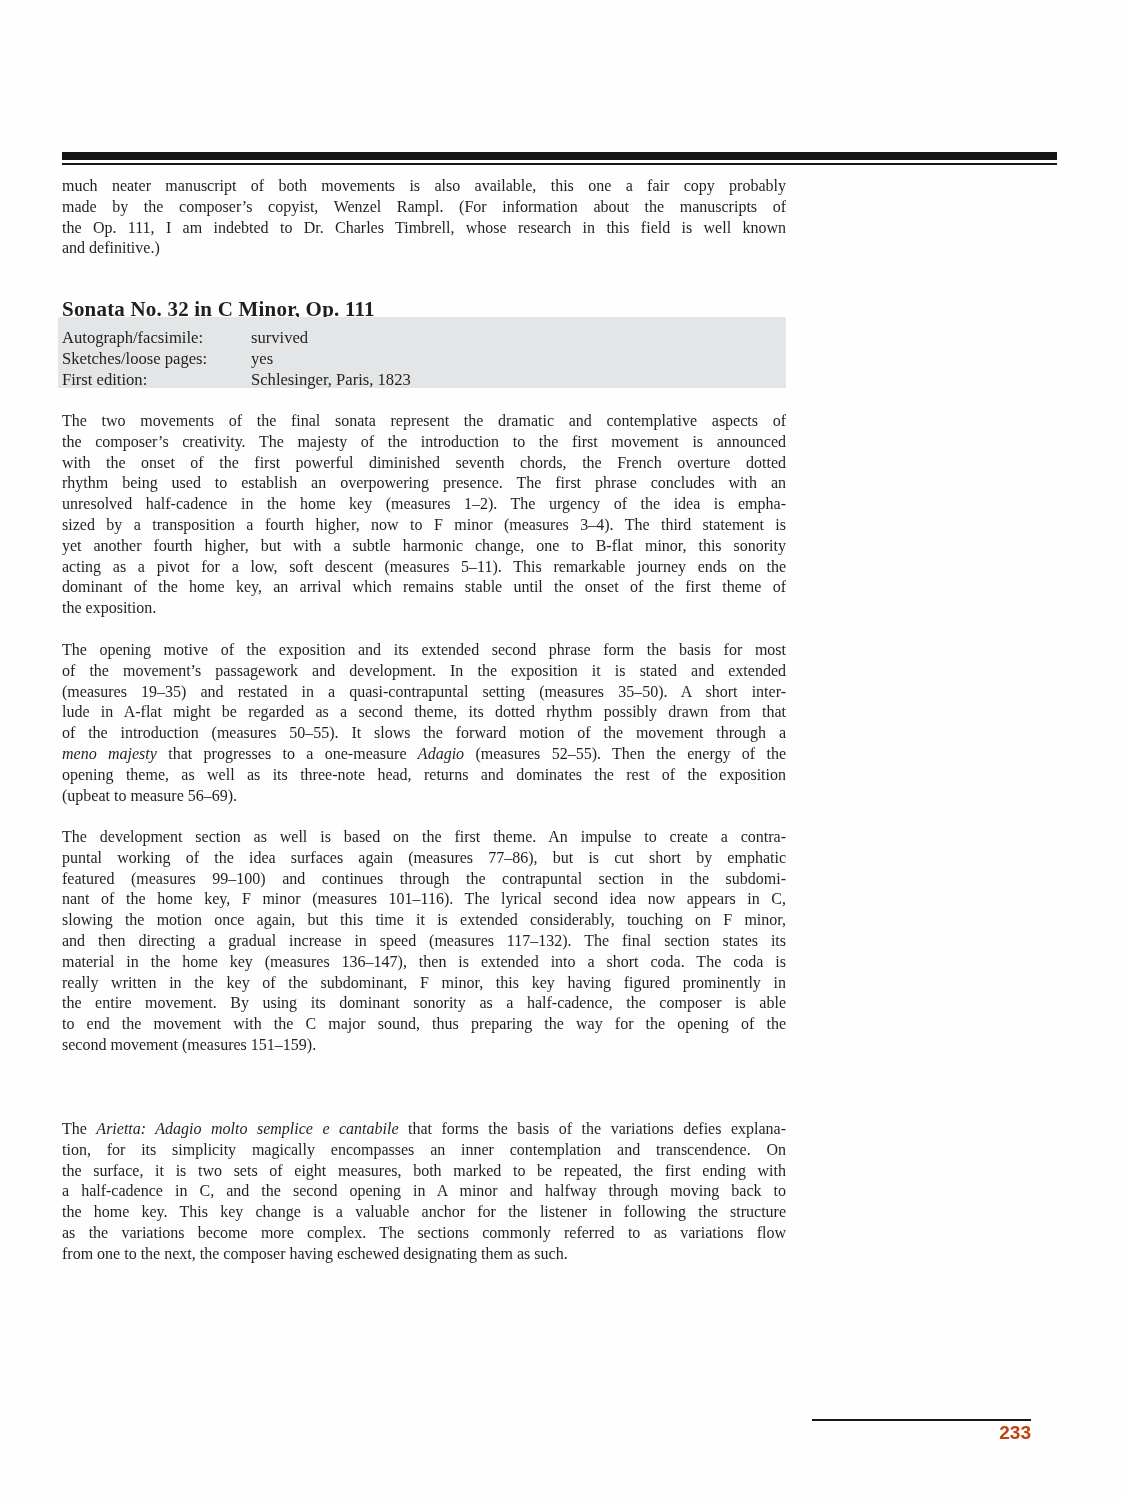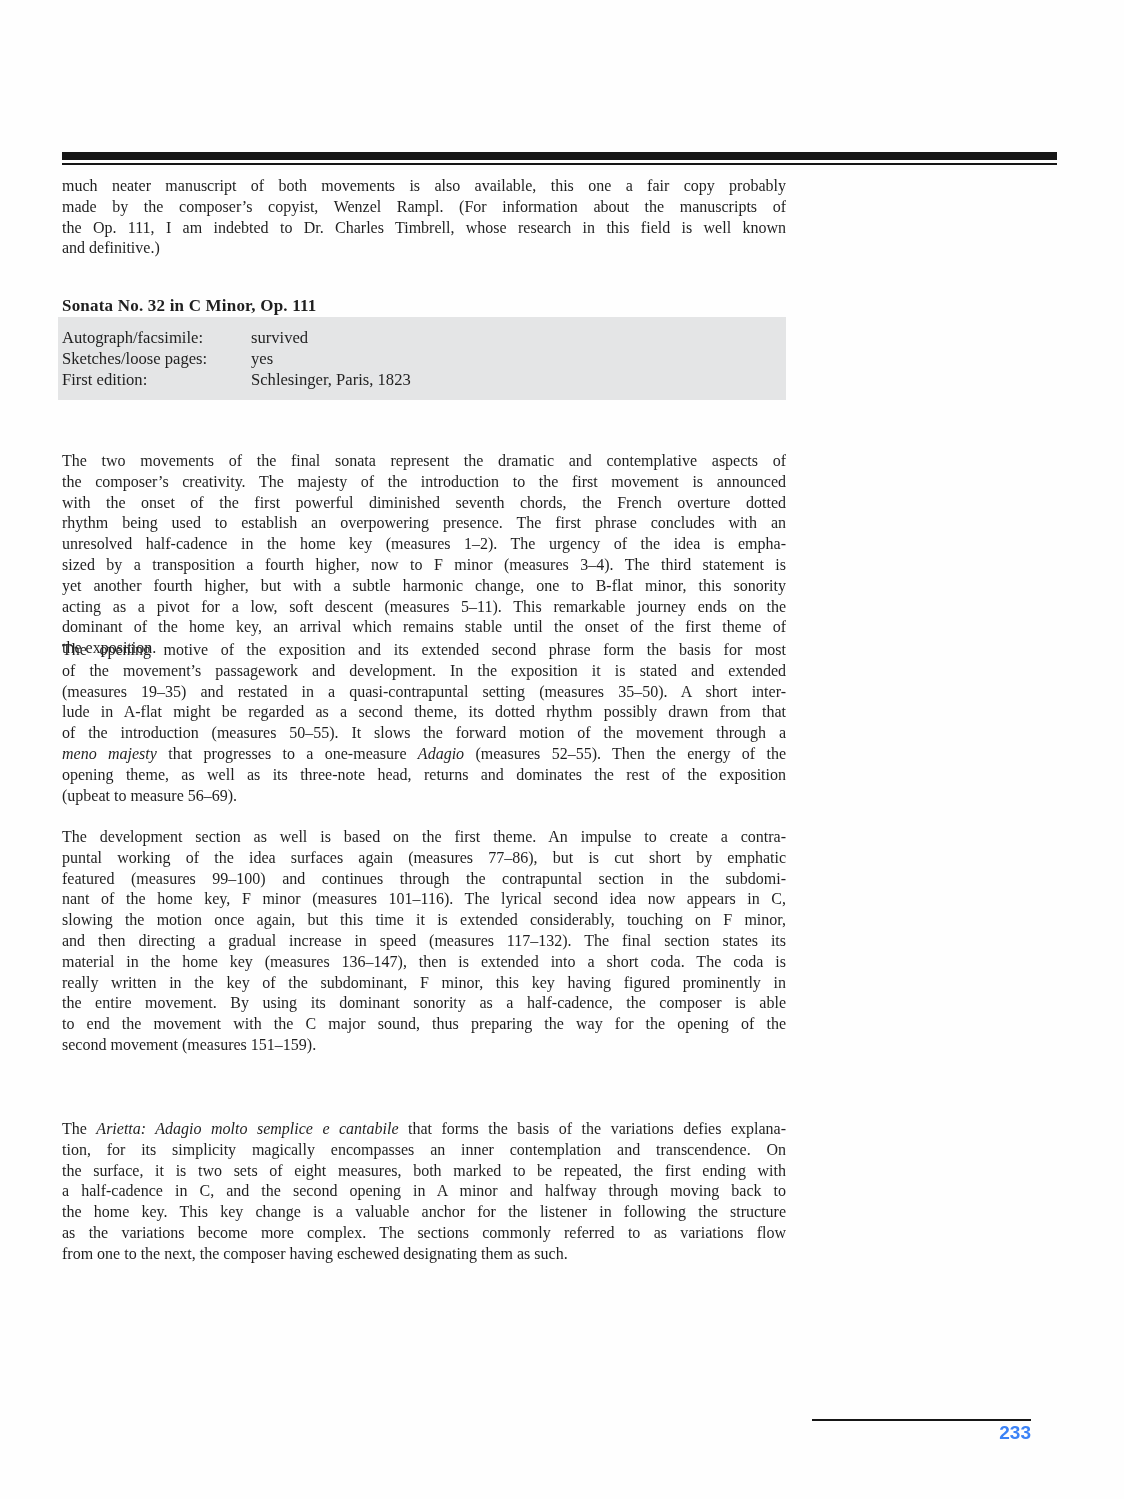--- a/index.html
+++ b/index.html
@@ -18,44 +18,44 @@
   .para{
     position:absolute;left:62px;width:724px;
     font-size:16px;line-height:20.8px;
   }
   .ln{
     display:block;height:20.8px;overflow:hidden;
     text-align:justify;text-align-last:justify;
   }
   .ln.last{text-align-last:left;}
   .p-intro{top:176px;}
-  .p-exposition{top:411px;margin-top:40px;}
+  .p-exposition{top:411px;}
   .p-opening{top:640px;}
   .p-development{top:827px;}
   .p-arietta{top:1119px;}
   .heading{
     position:absolute;left:62px;top:280px;width:724px;
-    font-size:17px;font-weight:bold;line-height:24px;
+    font-size:21px;font-weight:bold;line-height:24px;
     letter-spacing:0.2px;
   }
   .infobox{
-    position:absolute;left:58px;top:317px;width:728px;height:83px;
+    position:absolute;left:58px;top:317px;width:728px;height:71px;
     background:#e4e5e6;
     padding:11px 0 0 4px;box-sizing:border-box;
     font-size:16.6px;line-height:20.8px;
   }
   .info-row{display:block;height:20.8px;}
   .info-label{display:inline-block;width:189px;}
   .info-value{display:inline-block;}
   .pagenum{
     position:absolute;left:812px;top:1423px;width:219px;
     text-align:right;
     font-family:"Liberation Sans","DejaVu Sans",sans-serif;
     font-weight:bold;font-size:19px;line-height:19px;
-    color:#3b82f6;
+    color:#c2410c;
   }
   i{font-style:italic;}
 </style>
 </head>
 <body>
 
 <div class="page">
 
   <div class="rule rule-top-thick"></div>
   <div class="rule rule-top-thin"></div>

